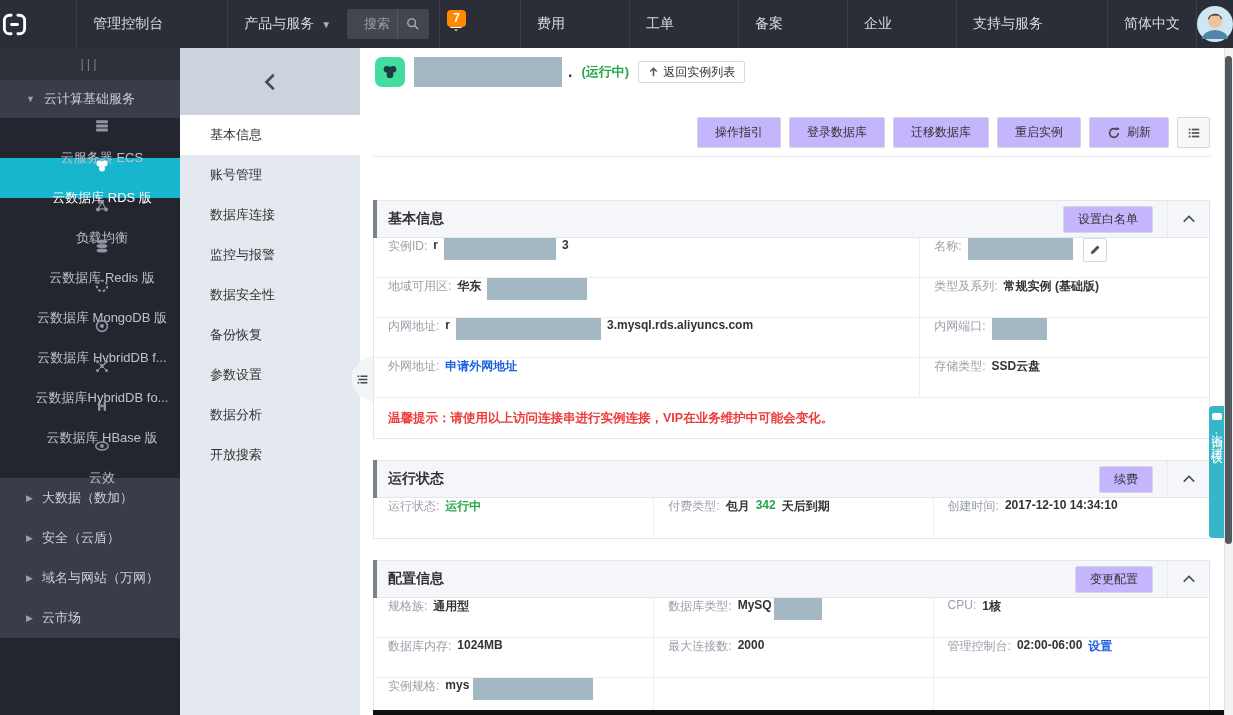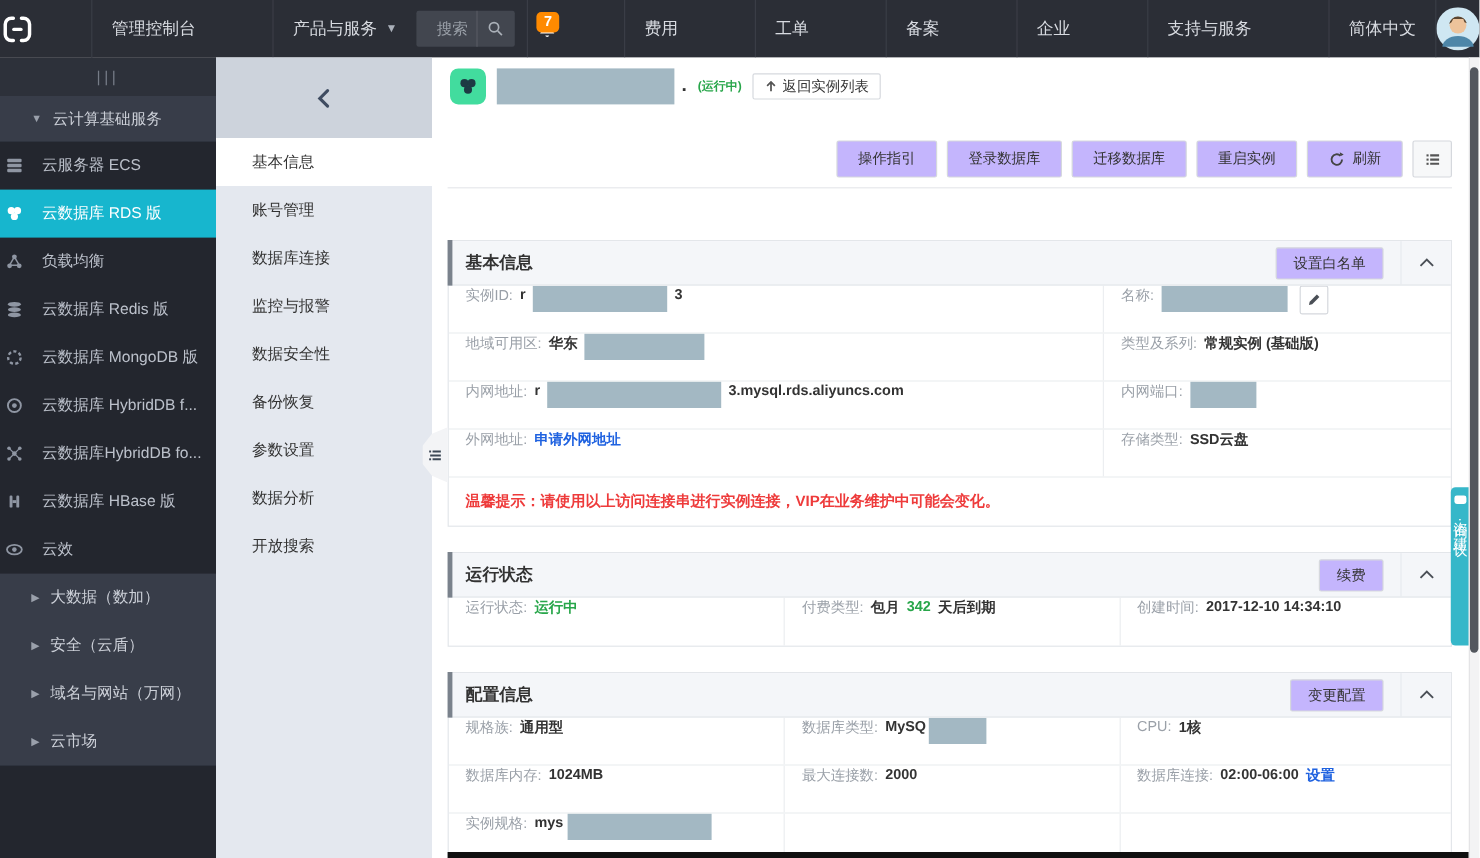--- a/index.html
+++ b/index.html
@@ -29,22 +29,22 @@
   .nav-avatar { width:54px; display:flex; align-items:center; justify-content:center;
     cursor:pointer; border-left:1px solid #3a3d46; }
 
   
   .sidebar { position:absolute; top:48px; left:0; width:180px; bottom:0; background:#23262e; }
   .sb-top { height:32px; background:#2d313a; text-align:center; line-height:32px;
     color:#767c87; font-size:13px; letter-spacing:3px; cursor:pointer; }
   .sb-group-head { height:38px; background:#383d49; color:#ccd0d8; font-size:13px;
     display:flex; align-items:center; padding-left:26px; gap:9px; cursor:pointer; }
   .sb-group-head .tri, .sb-group .tri { font-size:9px; color:#9aa0ab; }
-  .sb-item { height:40px; display:flex; align-items:center; padding-left:4px; gap:15px;
-    color:#bcc1cb; font-size:13px; cursor:pointer; white-space:nowrap; }
+  .sb-item { height:40px; display:flex; align-items:center; padding-left:24px; gap:15px;
+    color:#bcc1cb; font-size:13px; cursor:pointer; white-space:nowrap;flex-direction:column; }
   .sb-item .ic { width:16px; height:16px; color:#8f96a3; flex:0 0 16px; }
   .sb-item.active { background:#17b6ce; color:#fff; }
   .sb-item.active .ic { color:#fff; }
   .sb-groups { background:#383d49; }
   .sb-group { height:40px; display:flex; align-items:center; padding-left:26px; gap:9px;
     color:#ccd0d8; font-size:13px; cursor:pointer; }
 
   
   .submenu { position:absolute; top:48px; left:180px; width:180px; bottom:0; background:#e4e8ef; }
   .sm-top { height:67px; background:#cdd3dc; display:flex; align-items:center; justify-content:center; cursor:pointer; }
@@ -55,21 +55,21 @@
     display:flex; align-items:center; justify-content:center; cursor:pointer; z-index:5; }
 
   
   .content { position:absolute; top:48px; left:360px; right:0; bottom:0; background:#fff; overflow:hidden; }
   .inst-header { position:absolute; top:9px; left:15px; display:flex; align-items:center; gap:9px; }
   .inst-icon { width:30px; height:30px; border-radius:7px; background:#42dc9e;
     display:flex; align-items:center; justify-content:center; }
   .redact { display:inline-block; background:#a3b8c3; height:22px; }
   .name-redact { width:148px; height:30px; }
   .inst-dot { font-weight:bold; color:#333; margin-left:-3px; }
-  .inst-status { color:#28a64a; font-size:10px; font-weight:bold; }
+  .inst-status { color:#28a64a; font-size:13px; font-weight:bold; }
   .back-btn { height:22px; display:inline-flex; align-items:center; gap:4px; background:#fff;
     border:1px solid #d6d9de; border-radius:2px; font-size:12px; color:#333; padding:0 9px; cursor:pointer; }
 
   .toolbar { position:absolute; top:69px; right:23px; display:flex; gap:8px; }
   .btn { height:31px; display:inline-flex; align-items:center; gap:6px; background:#c4b5fd;
     border:1px solid #d5d8dd; border-radius:2px; font-size:12px; color:#333; padding:0 17px; cursor:pointer; }
   .btn.icon-only { width:33px; padding:0; justify-content:center; background:#f7f8f9; }
 
   .hr { position:absolute; top:108px; left:13px; right:23px; height:1px; background:#e6e8eb; }
 
@@ -529,21 +529,21 @@
     <div class="prow">
       <div class="pcell c33">
         <span class="lbl">数据库内存:</span>
         <span class="val">1024MB</span>
       </div>
       <div class="pcell c33">
         <span class="lbl">最大连接数:</span>
         <span class="val">2000</span>
       </div>
       <div class="pcell c33l">
-        <span class="lbl">数据库连接:</span>
+        <span class="lbl">管理控制台:</span>
         <span class="val">02:00-06:00</span>
         <span class="link">设置</span>
       </div>
     </div>
     <div class="prow">
       <div class="pcell c33">
         <span class="lbl">实例规格:</span>
         <span class="val" style="margin-right:-2px">mys</span>
         <span class="redact" style="width:120px"></span>
       </div>

